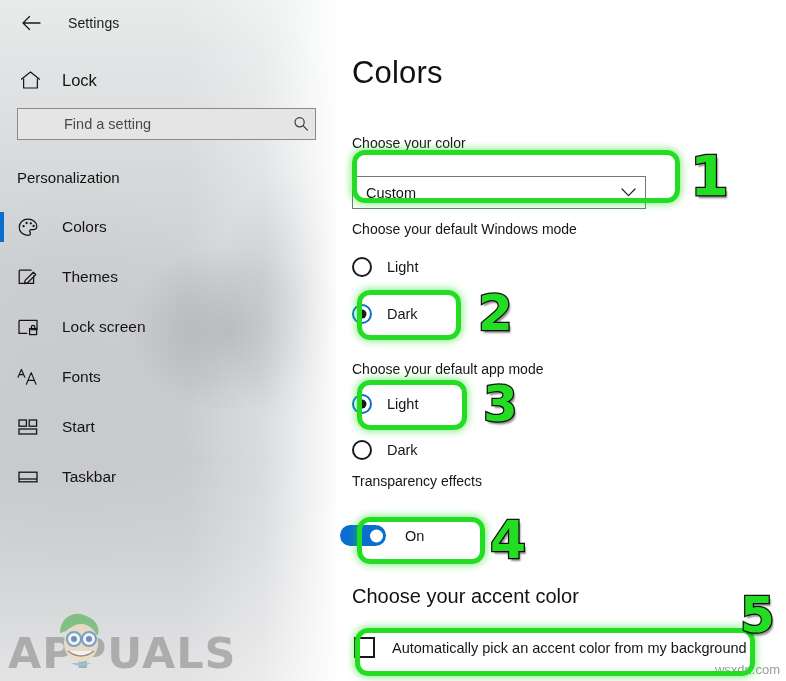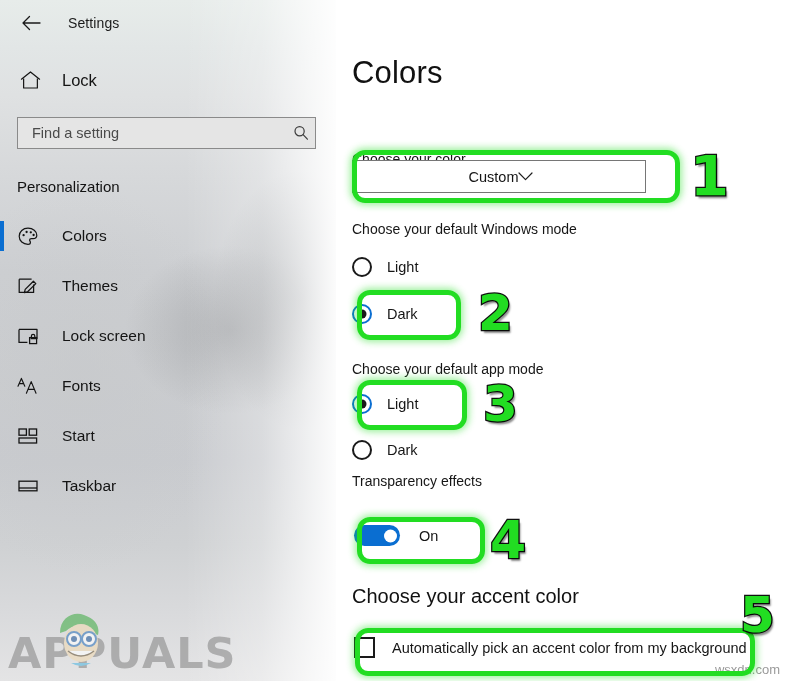--- a/index.html
+++ b/index.html
@@ -61,26 +61,27 @@
   .home-row {
     display: flex; align-items: center;
     height: 40px;
     margin-top: 14px;
     padding-left: 17px;
   }
   .home-icon { width: 26px; height: 26px; display: flex; align-items: center; justify-content: center; color: #141414; }
   .home-label { margin-left: 19px; font-size: 16.5px; color: #141414; }
 
   .search-wrap {
-    margin: 17px 20px 0 17px;
+    margin: 8px 20px 0 17px;
     height: 32px;
     background: #e5e5e5;
     border: 1px solid #8a8a8a;
     display: flex; 
     position: relative;
+    padding-left: 32px;
   }
   .search-input {
     flex: 1;
     border: 0; outline: 0; background: transparent;
     font-family: "Liberation Sans", sans-serif;
     font-size: 14.5px; color: #3a3a3a;
     padding-left: 14px;
   }
   .search-input::placeholder { color: #4a4a4a; opacity: 1; }
   .search-icon { width: 28px; display: flex; align-items: center; justify-content: center; color: #3c3c3c; }
@@ -163,26 +164,26 @@
   }
   .heading {
     font-size: 20px;
     color: #111111;
     position: absolute;
   }
 
   
   .dropdown {
     position: absolute;
-    left: 16px; top: 160px;
+    left: 16px; top: 176px;
     width: 294px; height: 33px;
     background: #ffffff;
     border: 1px solid #767676;
     display: flex; align-items: center;
-    justify-content: center;
+    justify-content: space-between;
     padding: 0 9px 0 13px;
   }
   .dropdown-value { font-size: 14.5px; color: #141414; }
   .chev { color: #1d1d1d; display: flex; }
 
   
   .radio-row {
     position: absolute;
     display: flex; align-items: center;
     height: 30px;
@@ -396,21 +397,21 @@
         <path d="M16 44 Q29 54 42 44" fill="#fff" stroke="#6b5a3e" stroke-width="1.5"></path>
         <path d="M19 56 Q29 62 39 56" fill="#5ab9e0"></path>
       </svg>
     </div>
   </div>
 
   <div class="main">
 
     <div class="page-title">Colors</div>
 
-    <div class="label" style="left:16px; top:151px;">Choose your color</div>
+    <div class="label" style="left:16px; top:135px;">Choose your color</div>
     <div class="dropdown">
       <span class="dropdown-value">Custom</span>
       <span class="chev">
         <svg width="15" height="9" viewBox="0 0 15 9" fill="none" stroke="currentColor" stroke-width="1.2">
           <path d="M1 1 L7.5 7.6 L14 1" stroke-linecap="round" stroke-linejoin="round"></path>
         </svg>
       </span>
     </div>
 
     <div class="label" style="left:16px; top:221px;">Choose your default Windows mode</div>
@@ -432,21 +433,21 @@
       <span class="radio-label">Light</span>
     </div>
 
     <div class="radio-row" style="left:16px; top:435px;">
       <span class="radio"></span>
       <span class="radio-label">Dark</span>
     </div>
 
     <div class="label" style="left:16px; top:473px;">Transparency effects</div>
 
-    <div class="toggle-row" style="left:18px; top:525px;">
+    <div class="toggle-row" style="left:4px; top:525px;">
       <span class="toggle">
         <span class="knob"></span>
       </span>
       <span class="toggle-label">On</span>
     </div>
 
     <div class="heading" style="left:16px; top:585px;">Choose your accent color</div>
 
     <div class="check-row" style="left:18px; top:637px;">
       <span class="checkbox"></span>

